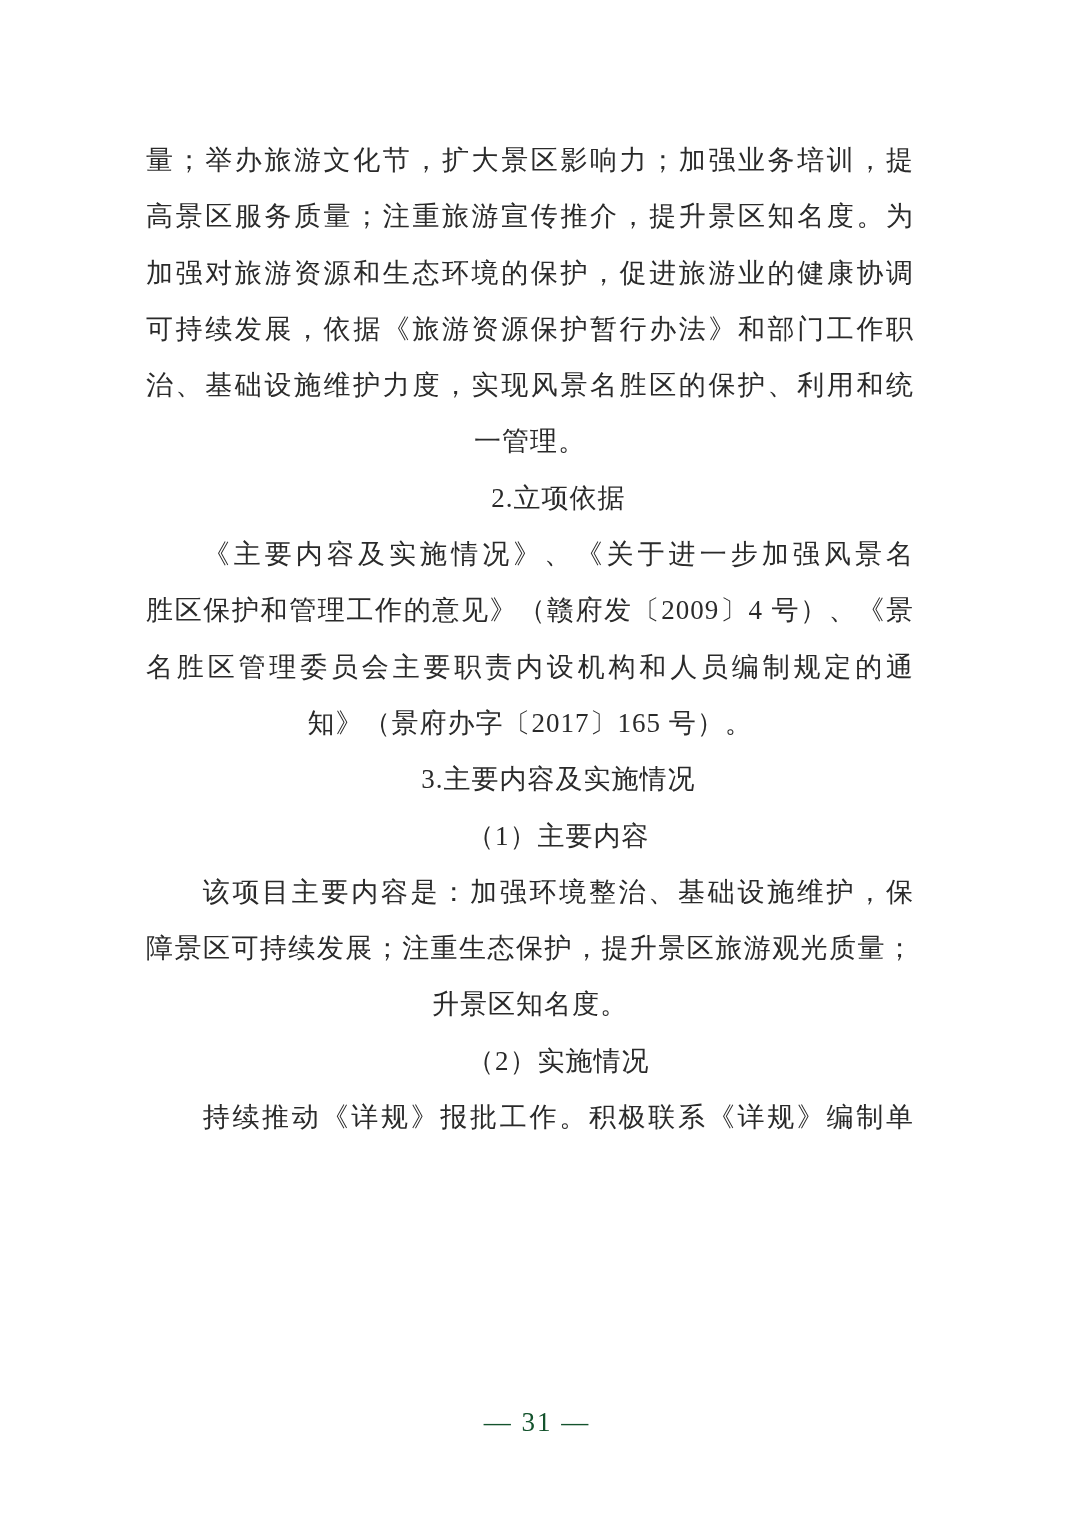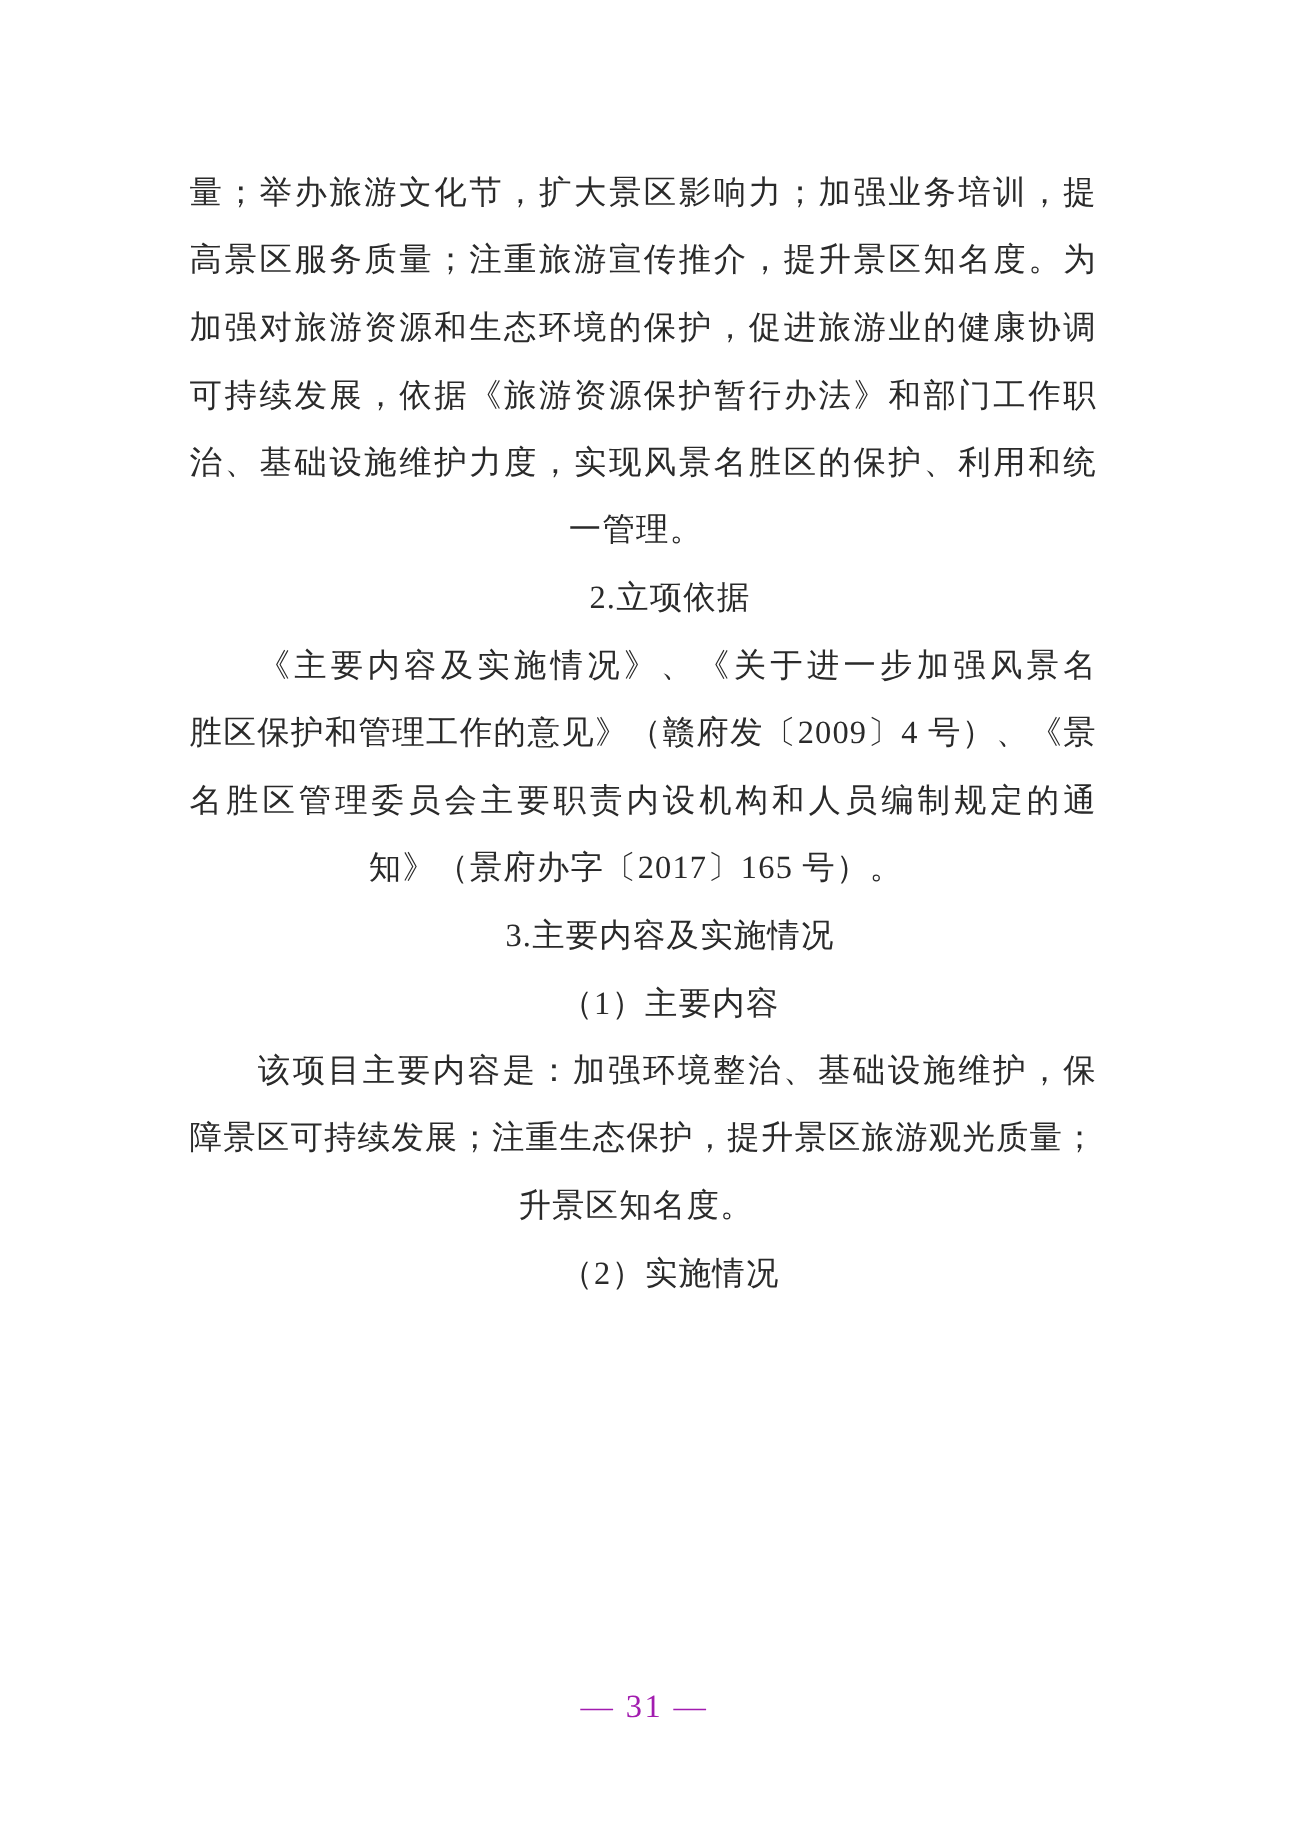--- a/index.html
+++ b/index.html
@@ -28,35 +28,34 @@
     font-size: 27px;
     letter-spacing: 1px;
     white-space: nowrap;
     text-align: center;
   }
   .line.justify {
     white-space: normal;
     overflow: hidden;
     text-align: justify;
     text-align-last: justify;
-    margin-left: 12px;
   }
   .line.indent {
     text-indent: 2.1em;
   }
   .footer {
     position: absolute;
     left: 0;
     right: 0;
     top: 1404px;
     height: 36px;
     line-height: 36px;
     text-align: center;
     font-size: 27px;
-    color: #a21caf;
+    color: #14532d;
     letter-spacing: 2px;
   }
 </style>
 </head>
 <body>
 
 <div class="page">
 
   <div class="body-text">
     <div class="line justify">量；举办旅游文化节，扩大景区影响力；加强业务培训，提</div>
@@ -69,17 +68,18 @@
     <div class="line indent justify">《主要内容及实施情况》、《关于进一步加强风景名</div>
     <div class="line justify">胜区保护和管理工作的意见》（赣府发〔2009〕4 号）、《景</div>
     <div class="line justify">名胜区管理委员会主要职责内设机构和人员编制规定的通</div>
     <div class="line">知》（景府办字〔2017〕165 号）。</div>
     <div class="line indent">3.主要内容及实施情况</div>
     <div class="line indent">（1）主要内容</div>
     <div class="line indent justify">该项目主要内容是：加强环境整治、基础设施维护，保</div>
     <div class="line justify">障景区可持续发展；注重生态保护，提升景区旅游观光质量；</div>
     <div class="line">升景区知名度。</div>
     <div class="line indent">（2）实施情况</div>
+    <div class="line indent justify">持续推动《详规》报批工作。积极联系《详规》编制单</div>
   </div>
 
   <div class="footer">— 31 —</div>
 
 </div>
 
 </body></html>

